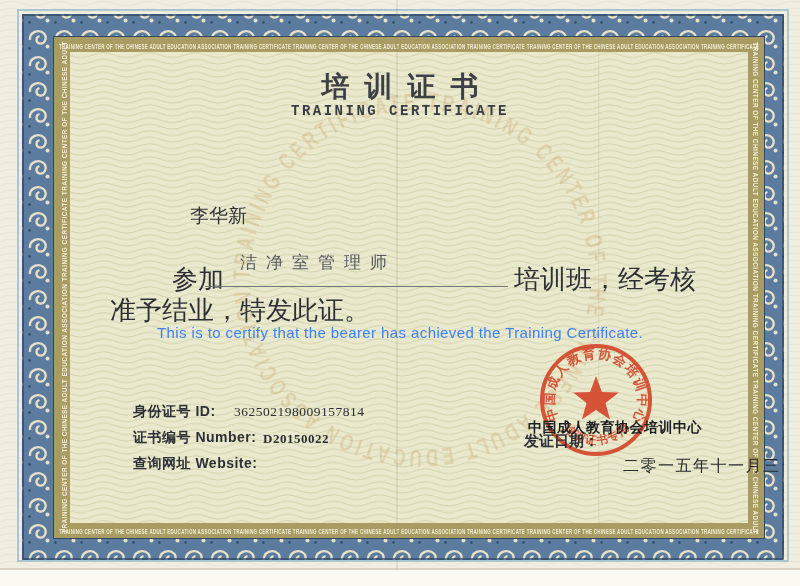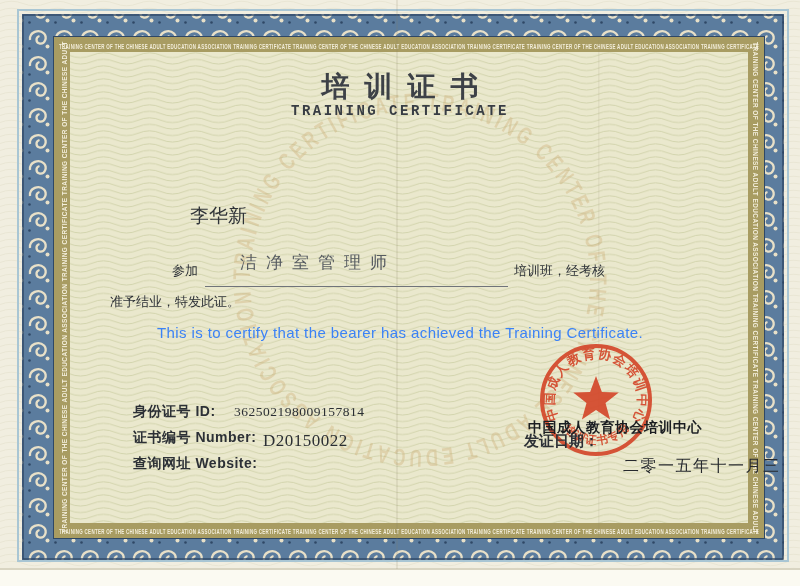--- a/index.html
+++ b/index.html
@@ -6,35 +6,35 @@
   body{font-family:"Liberation Sans",sans-serif;background:#e8e6da;}
   .scan{position:relative;width:800px;height:586px;background:#fbfaf2;overflow:hidden;}
   .bg-layer{position:absolute;left:0;top:0;width:800px;height:586px;}
   .overlay{position:absolute;left:0;top:0;width:800px;height:586px;pointer-events:none;}
   .abs{position:absolute;white-space:nowrap;}
   .title-cn{left:0;right:0;top:68px;text-align:center;font-size:28px;font-weight:bold;
             letter-spacing:15px;padding-left:15px;color:#3d4147;}
   .title-en{left:0;right:0;top:103px;text-align:center;font-size:14px;font-weight:bold;
             letter-spacing:2.5px;color:#383d44;font-family:Liberation Mono, monospace;}
   .name{left:190px;top:203px;font-family:"Liberation Serif",serif;font-size:19px;color:#2f3338;}
-  .cjk{font-size:13px;color:#2c3036;}
+  .cjk{font-size:26px;color:#2c3036;}
   .participate{left:172px;top:262px;}
   .course{left:240px;top:251px;font-family:"Liberation Serif",serif;font-size:17px;
           letter-spacing:9px;color:#565b61;}
   .course-line{left:205px;top:286px;width:303px;height:1px;background:#70747a;}
   .after-course{left:514px;top:262px;}
   .completion{left:110px;top:293px;}
   .english{left:0;right:0;top:324px;text-align:center;font-size:15px;font-weight:normal;
            color:#3b82f6;letter-spacing:0.4px;}
   .field-label{font-size:14px;font-weight:bold;color:#2c3036;letter-spacing:0.5px;}
   .serif-val{font-family:"Liberation Serif",serif;color:#2b2f34;}
   .id-label{left:133px;top:403px;}
   .id-value{left:234px;top:404px;font-size:13.5px;letter-spacing:0.5px;}
   .num-label{left:133px;top:429px;}
-  .num-value{left:263px;top:431px;font-size:17px;font-weight:normal;letter-spacing:0.5px;}
+  .num-value{left:263px;top:431px;font-size:13px;font-weight:bold;letter-spacing:0.5px;}
   .web-label{left:133px;top:455px;}
   .web-value{left:250px;top:456px;font-size:13.5px;}
   .org-name{left:528px;top:419px;font-size:14px;font-weight:bold;color:#1b1e22;letter-spacing:0.5px;}
   .date-label{left:524px;top:432px;font-size:15px;font-weight:bold;color:#2c3036;}
   .date-value{left:601px;top:456px;font-family:"Liberation Serif",serif;font-size:16px;
               letter-spacing:1.5px;color:#26292e;margin-left:22px;}
   .band-text{font-family:"Liberation Sans",sans-serif;font-size:7px;font-weight:bold;
              fill:#f3eedb;letter-spacing:0.5px;}
   .wm-text{font-family:"Liberation Sans",sans-serif;font-size:24px;font-weight:bold;
            fill:#c9a66b;letter-spacing:5px;opacity:0.33;}

